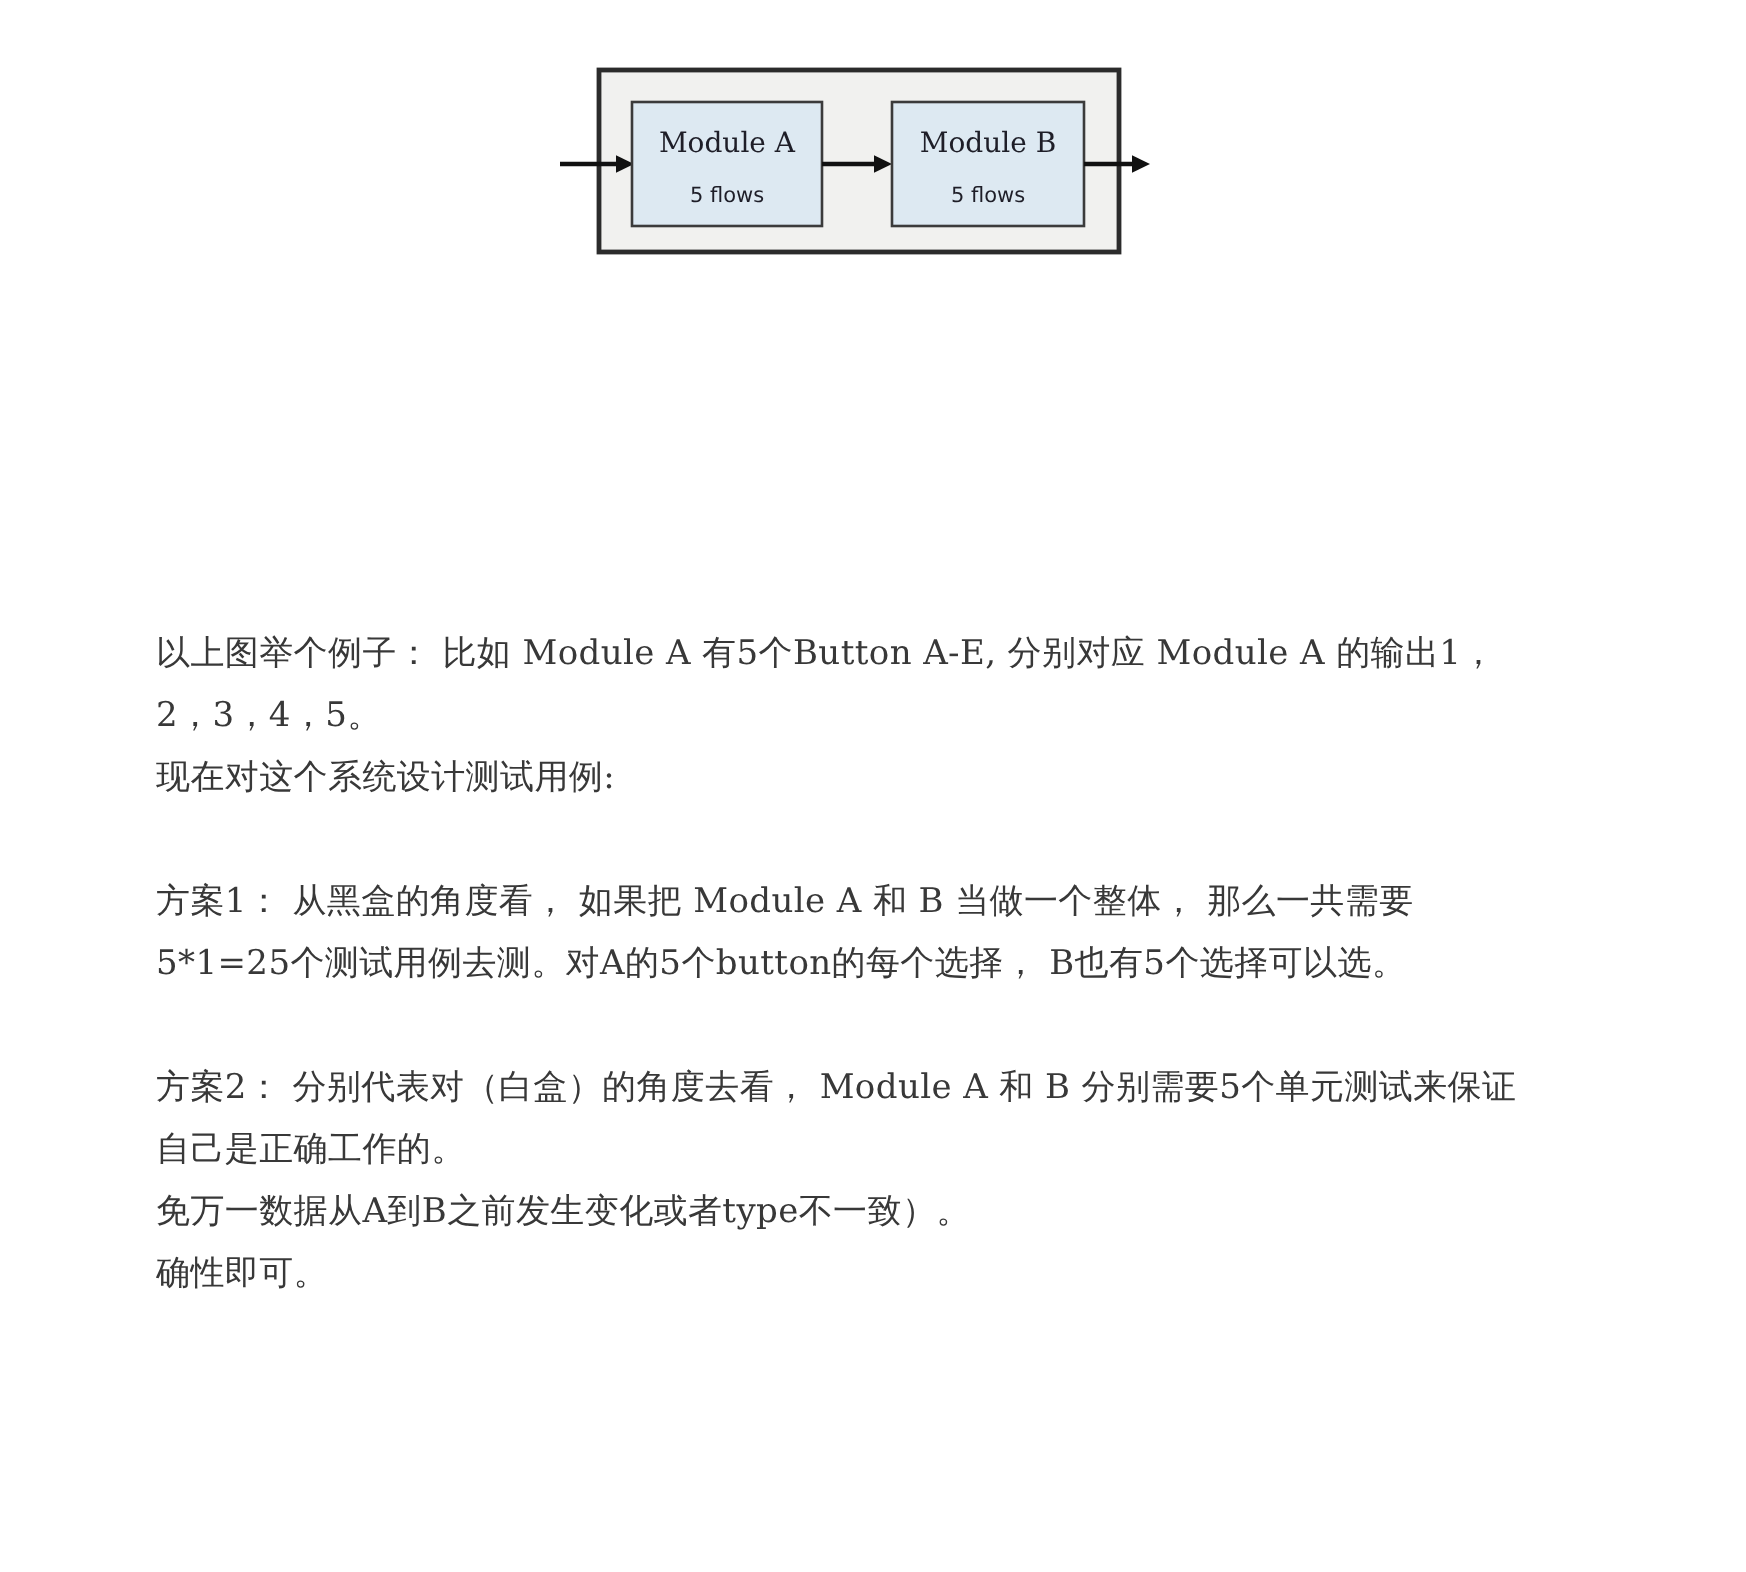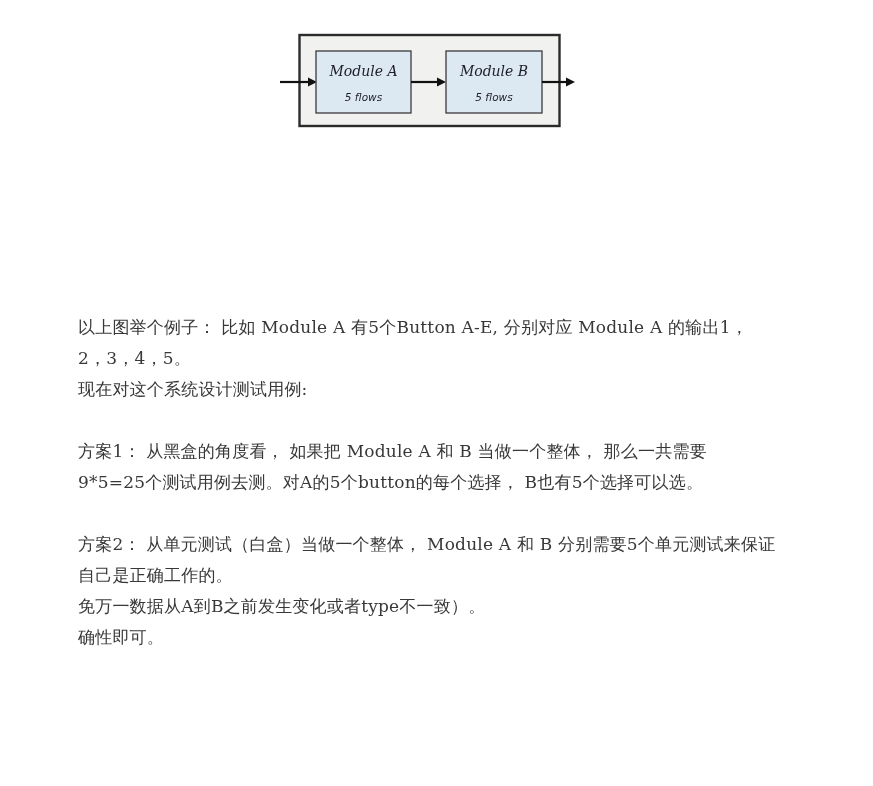--- a/index.html
+++ b/index.html
@@ -13,21 +13,20 @@
     position: relative;
     overflow: hidden;
     font-family: "DejaVu Serif", "Liberation Serif", serif;
   }
   #diagram {
     position: absolute;
     left: 270px;
     top: 30px;
     width: 312px;
     height: 102px;
-    font-style: italic;
   }
   #diagram svg { display: block; }
   .module-title {
     font-family: "DejaVu Serif", "Liberation Serif", serif;
     font-size: 14px;
   }
   .module-subtitle {
     font-family: "DejaVu Sans", "Liberation Sans", sans-serif;
     font-size: 10.5px;
   }
@@ -78,19 +77,19 @@
     </g>
   </svg>
 </div>
 
 <div id="text-block">
   <div class="line">以上图举个例子： 比如 Module A 有5个Button A-E, 分别对应 Module A 的输出1，</div>
   <div class="line">2，3，4，5。</div>
   <div class="line">现在对这个系统设计测试用例:</div>
   <div class="line"></div>
   <div class="line">方案1： 从黑盒的角度看， 如果把 Module A 和 B 当做一个整体， 那么一共需要</div>
-  <div class="line">9*5=25个测试用例去测。对A的5个button的每个选择， B也有5个选择可以选。</div>
+  <div class="line">5*1=25个测试用例去测。对A的5个button的每个选择， B也有5个选择可以选。</div>
   <div class="line"></div>
-  <div class="line">方案2： 从单元测试（白盒）当做一个整体， Module A 和 B 分别需要5个单元测试来保证</div>
+  <div class="line">方案2： 分别代表对（白盒）的角度去看， Module A 和 B 分别需要5个单元测试来保证</div>
   <div class="line">自己是正确工作的。</div>
   <div class="line">免万一数据从A到B之前发生变化或者type不一致）。</div>
   <div class="line">确性即可。</div>
 </div>
 
 </body></html>

